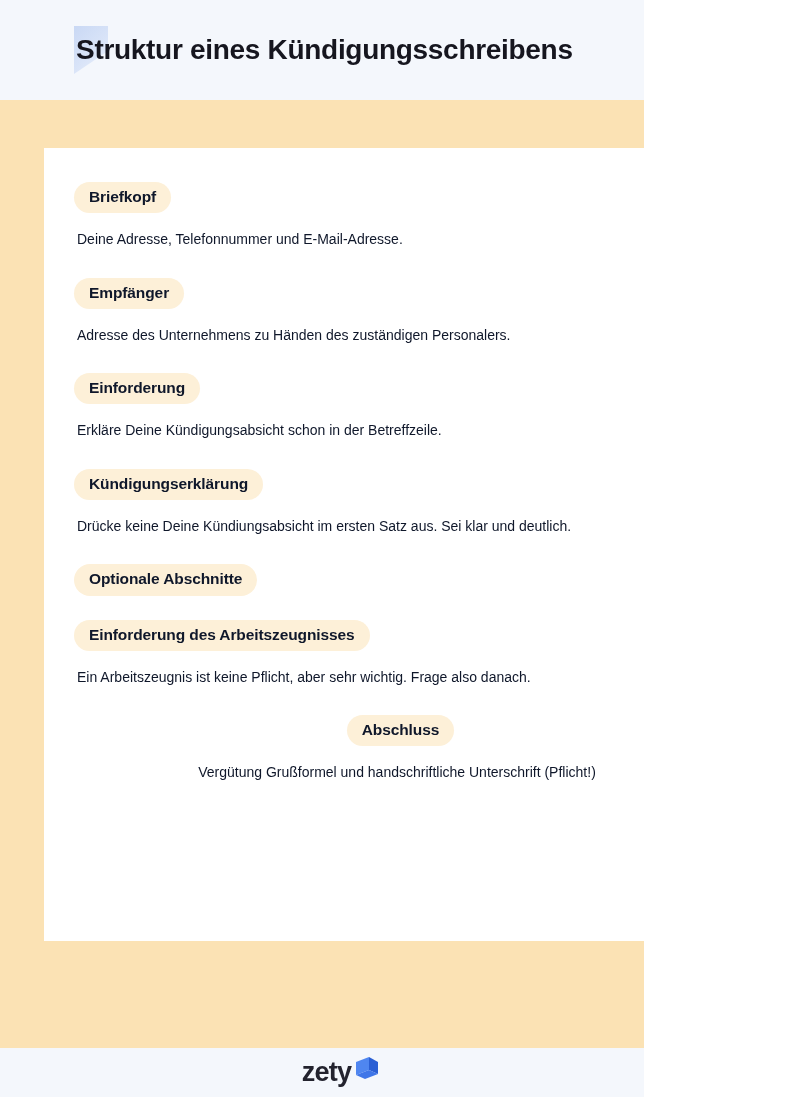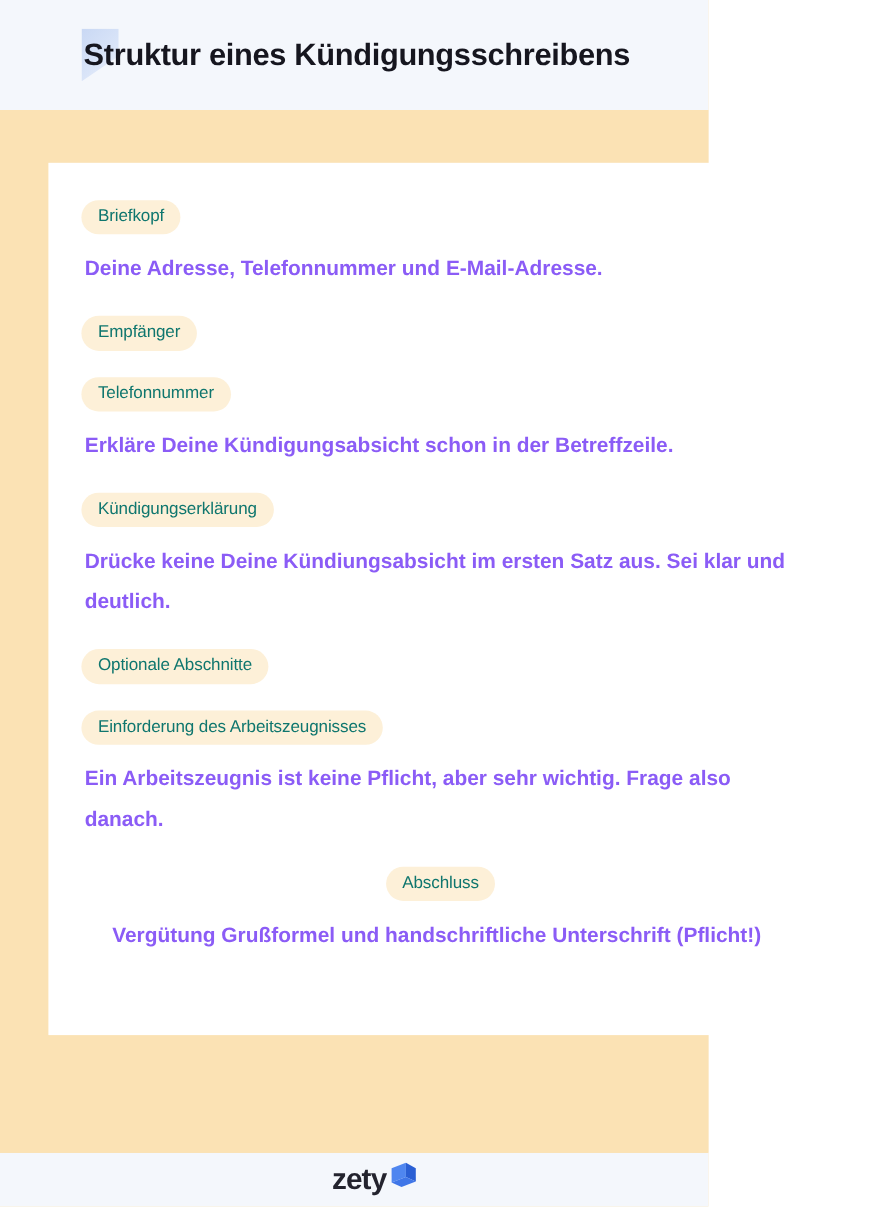--- a/index.html
+++ b/index.html
@@ -81,34 +81,33 @@
     margin-bottom: 0;
     text-align: center;
   }
 
   .pill {
     display: inline-block;
     background: #fdf0d8;
     border-radius: 999px;
     padding: 7px 15px 8px 15px;
     font-size: 15.5px;
-    font-weight: normal;
-    color: #0f766e;
+    font-weight: bold;
+    color: #0f172a;
     line-height: 1.05;
     letter-spacing: -0.1px;
     white-space: nowrap;
   }
 
   .desc {
     margin: 13px 0 0 3px;
-    font-size: 19px;
+    font-size: 14px;
     line-height: 1.95;
-    color: #8b5cf6;
+    color: #0f172a;
     max-width: 640px;
-    font-weight: bold;
   }
 
   
   .footer {
     flex: 0 0 49px;
     height: 49px;
     background: #f4f7fc;
     display: flex;
     align-items: center;
     justify-content: center;
@@ -144,24 +143,25 @@
   <div class="body-area">
     <div class="card">
 
       <div class="section">
         <span class="pill">Briefkopf</span>
         <p class="desc">Deine Adresse, Telefonnummer und E-Mail-Adresse.</p>
       </div>
 
       <div class="section">
         <span class="pill">Empfänger</span>
+        <p class="desc">Adresse des Unternehmens zu Händen des zuständigen Personalers.</p>
       </div>
 
       <div class="section">
-        <span class="pill">Telefonnummer</span>
+        <span class="pill">Einforderung</span>
         <p class="desc">Erkläre Deine Kündigungsabsicht schon in der Betreffzeile.</p>
       </div>
 
       <div class="section">
         <span class="pill">Kündigungserklärung</span>
         <p class="desc">Drücke keine Deine Kündiungsabsicht im ersten Satz aus. Sei klar und deutlich.</p>
       </div>
 
       <div class="section">
         <span class="pill">Optionale Abschnitte</span>

